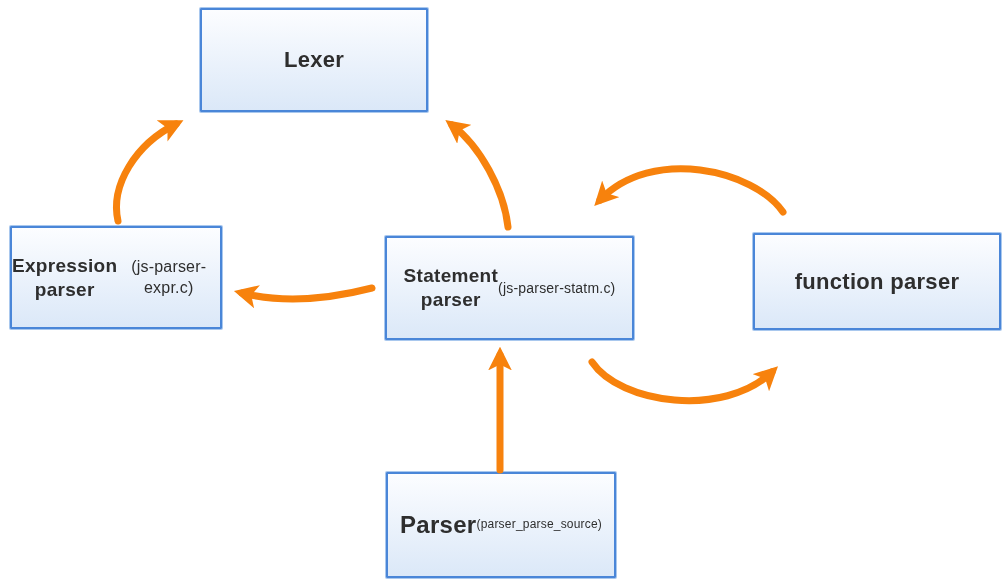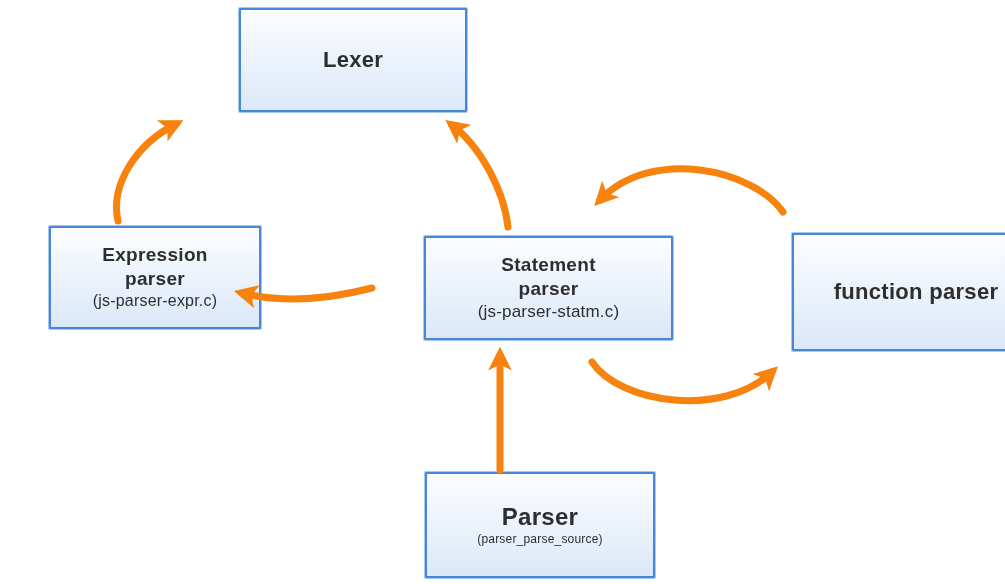--- a/index.html
+++ b/index.html
@@ -18,50 +18,49 @@
   .node {
     position: absolute;
     box-sizing: border-box;
     border: 2px solid var(--node-border, #4a86d8);
     box-shadow: 0 0 0 1px var(--node-halo, #a9c8ee);
     background: linear-gradient(to bottom,
         var(--node-fill-top, #fcfdff) 0%,
         var(--node-fill-bottom, #dbe8f8) 100%);
     border-radius: 1px;
     display: flex;
-    flex-direction: column;
+    flex-direction: row;
     align-items: center;
     justify-content: center;
     text-align: center;
     color: var(--text, #2e2e2e);
-    margin-left: 39px;
   }
   .node .title {
     font-weight: 700;
     white-space: pre-line;
     line-height: 1.25;
     letter-spacing: 0.3px;
   }
   .node .subtitle {
     font-weight: 400;
     line-height: 1.3;
     letter-spacing: 0.2px;
   }
   #node-lexer      { left: 200px; top: 8px;   width: 228px; height: 104px; }
   #node-expression { left: 10px;  top: 226px; width: 212px; height: 103px; }
   #node-statement  { left: 385px; top: 236px; width: 249px; height: 104px; }
-  #node-function   { left: 753px; top: 233px; width: 248px; height: 118px; }
+  #node-function   { left: 753px; top: 233px; width: 248px; height: 97px; }
   #node-parser     { left: 386px; top: 472px; width: 230px; height: 106px; }
 
   #node-lexer .title       { font-size: 22px; }
   #node-lexer .subtitle    { font-size: 20px; }
   #node-expression .title  { font-size: 19px; }
   #node-expression .subtitle { font-size: 16px; }
   #node-statement .title   { font-size: 19px; }
-  #node-statement .subtitle { font-size: 17px; }
+  #node-statement .subtitle { font-size: 14px; }
   #node-function .title    { font-size: 22px; }
   #node-function .subtitle { font-size: 18px; }
   #node-parser .title      { font-size: 24px; }
   #node-parser .subtitle   { font-size: 12px; }
 
   #connector-layer {
     position: absolute;
     left: 0; top: 0;
     width: 1005px;
     height: 584px;

